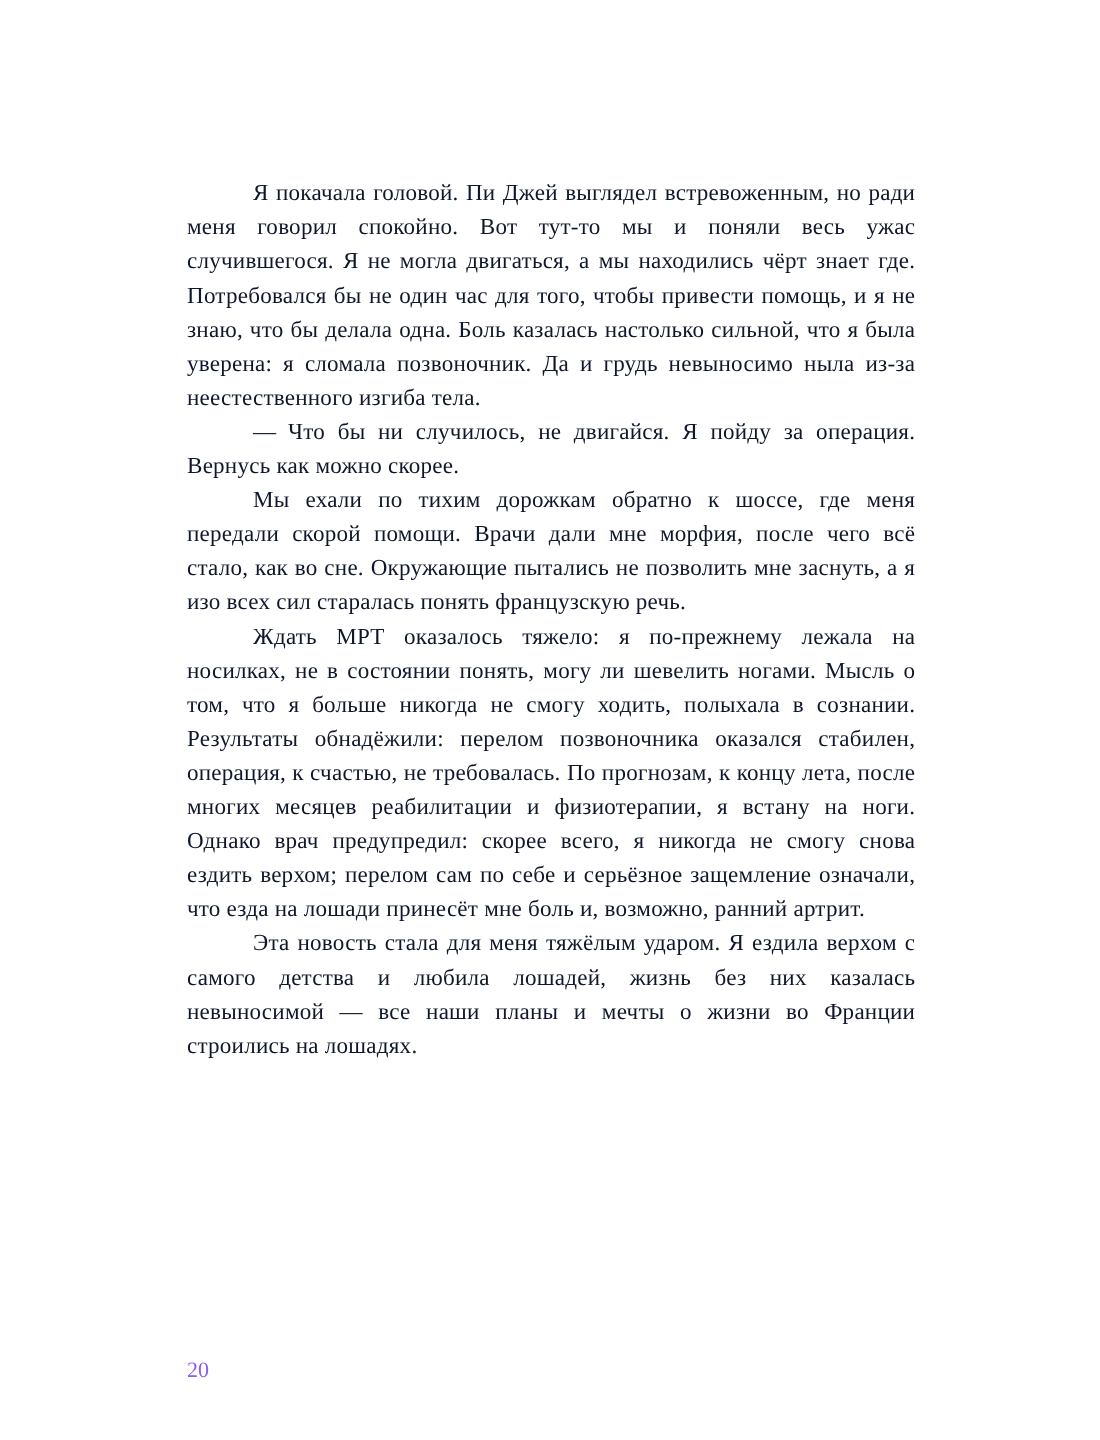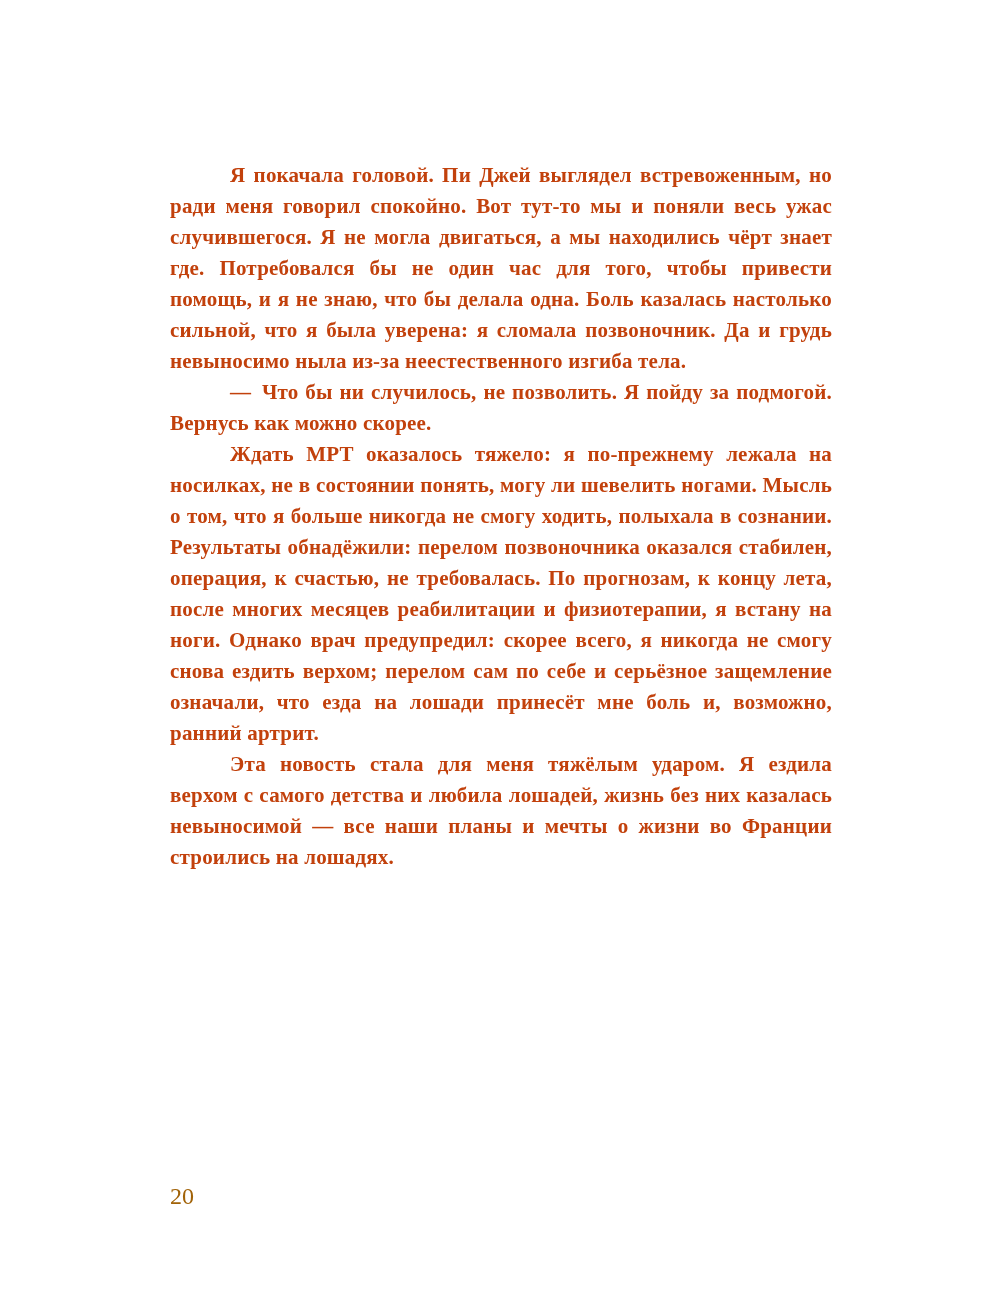--- a/index.html
+++ b/index.html
@@ -16,46 +16,46 @@
   .book-page {
     position: absolute;
     inset: 0;
     background: #ffffff;
   }
   .text-block {
     position: absolute;
     left: 170px;
     top: 160px;
     width: 662px;
-    color: #c2410c;
+    color: #0f172a;
     font-size: 21px;
     line-height: 31px;
     text-align: justify;
     letter-spacing: 0.2px;
-    font-weight: bold;
   }
   .para {
     margin: 0;
     padding: 0;
     text-indent: 60px;
   }
   .page-number {
     position: absolute;
     left: 170px;
-    top: 1184px;
-    color: #a16207;
-    font-size: 24px;
+    top: 1234px;
+    color: #8b5cf6;
+    font-size: 20px;
     line-height: 24px;
     font-family: "Liberation Serif", "DejaVu Serif", serif;
   }
 </style>
 </head>
 <body>
 
 <div class="book-page">
   <div class="text-block">
     <p class="para">Я покачала головой. Пи Джей выглядел встревоженным, но ради меня говорил спокойно. Вот тут-то мы и поняли весь ужас случившегося. Я не могла двигаться, а мы находились чёрт знает где. Потребовался бы не один час для того, чтобы привести помощь, и я не знаю, что бы делала одна. Боль казалась настолько сильной, что я была уверена: я сломала позвоночник. Да и грудь невыносимо ныла из-за неестественного изгиба тела.</p>
-    <p class="para">— Что бы ни случилось, не позволить. Я пойду за подмогой. Вернусь как можно скорее.</p>
+    <p class="para">— Что бы ни случилось, не двигайся. Я пойду за операция. Вернусь как можно скорее.</p>
+    <p class="para">Мы ехали по тихим дорожкам обратно к шоссе, где меня передали скорой помощи. Врачи дали мне морфия, после чего всё стало, как во сне. Окружающие пытались не позволить мне заснуть, а я изо всех сил старалась понять французскую речь.</p>
     <p class="para">Ждать МРТ оказалось тяжело: я по-прежнему лежала на носилках, не в состоянии понять, могу ли шевелить ногами. Мысль о том, что я больше никогда не смогу ходить, полыхала в сознании. Результаты обнадёжили: перелом позвоночника оказался стабилен, операция, к счастью, не требовалась. По прогнозам, к концу лета, после многих месяцев реабилитации и физиотерапии, я встану на ноги. Однако врач предупредил: скорее всего, я никогда не смогу снова ездить верхом; перелом сам по себе и серьёзное защемление означали, что езда на лошади принесёт мне боль и, возможно, ранний артрит.</p>
     <p class="para">Эта новость стала для меня тяжёлым ударом. Я ездила верхом с самого детства и любила лошадей, жизнь без них казалась невыносимой — все наши планы и мечты о жизни во Франции строились на лошадях.</p>
   </div>
   <div class="page-number">20</div>
 </div>
 
 </body></html>

